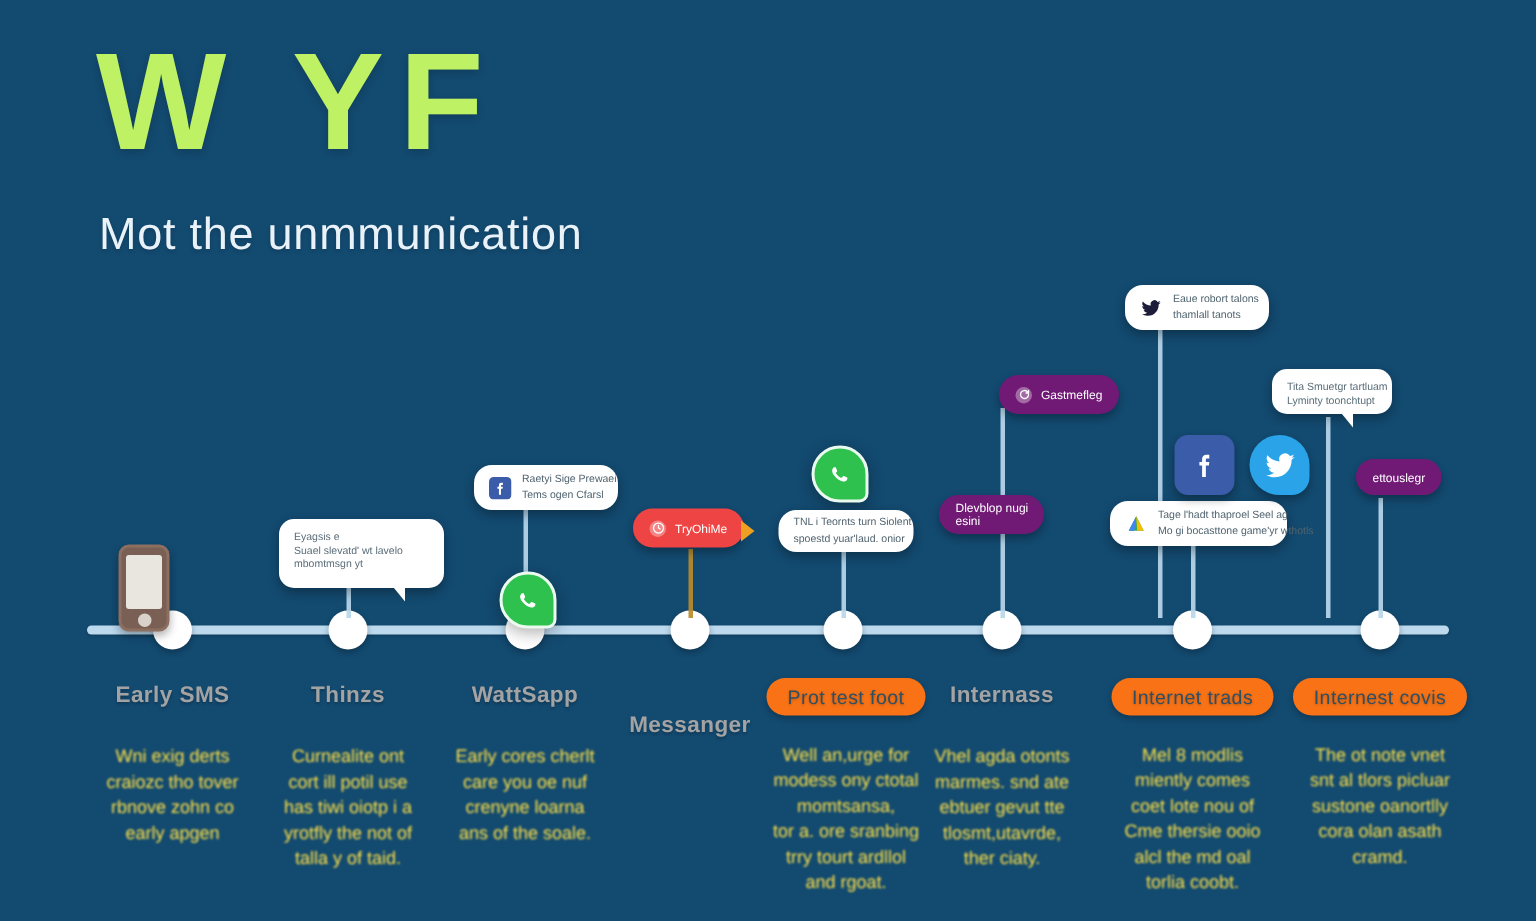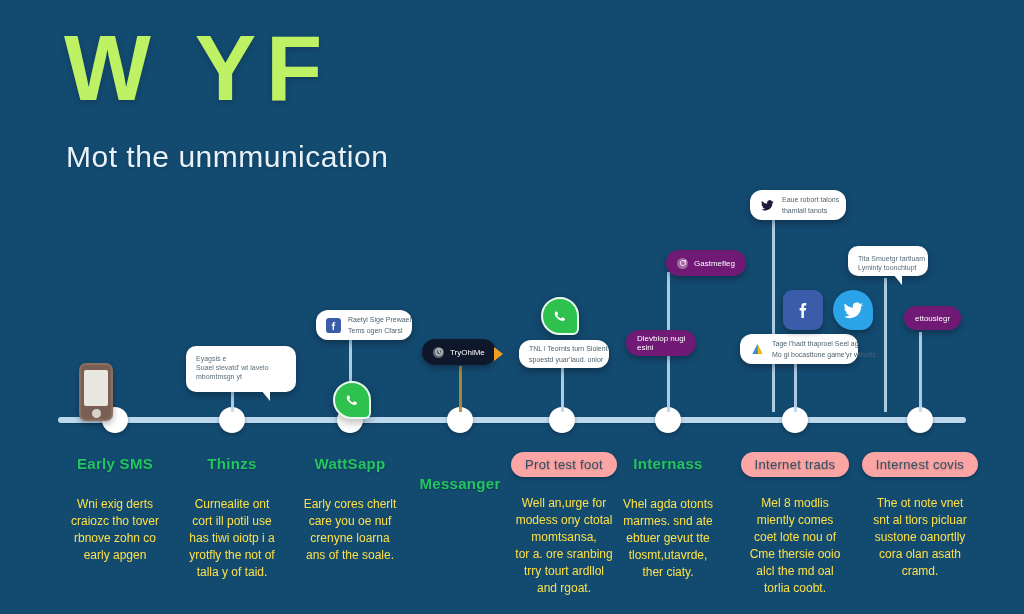--- a/index.html
+++ b/index.html
@@ -40,27 +40,27 @@
   }
   .stem{
     position:absolute;width:3px;background:#b9d7ec;margin-left:-1px;
     opacity:.92;
   }
   .stem.amber{background:#b88b2c;}
 
   
   .col{position:absolute;text-align:center;}
   .col-title{
-    font-size:15px;font-weight:bold;color:#22c55e;
+    font-size:15px;font-weight:bold;color:#a3a3a3;
     letter-spacing:.3px;
     filter:blur(.35px);
     text-shadow:0 1px 2px rgba(0,0,0,.25);
   }
   .col-title.pill{
-    display:inline-block;background:#fca5a5;color:#2f4f63;
+    display:inline-block;background:#f97316;color:#2f4f63;
     border-radius:13px;padding:5px 14px;font-weight:400;font-size:13px;
     box-shadow:0 2px 4px rgba(0,0,0,.25);
     filter:blur(.4px);
   }
   .col-body{
     margin-top:24px;font-size:12px;line-height:17px;color:#fde047;
     filter:blur(.55px);
     white-space:pre-line;
   }
 
@@ -89,21 +89,21 @@
     border-left:9px solid transparent;border-right:0 solid transparent;
     border-top:11px solid #ffffff;
   }
   .badge{
     position:absolute;border-radius:13px;padding:5px 11px;box-sizing:border-box;
     display:flex;align-items:center;gap:6px;
     box-shadow:0 3px 6px rgba(0,0,0,.3);
     font-size:8px;color:#ffffff;filter:blur(.45px);white-space:nowrap;
   }
   .badge.green{background:#701a75;}
-  .badge.amber{background:#0f172a;}
+  .badge.amber{background:#ef4444;}
   .badge.amber:after{
     content:"";position:absolute;right:-7px;top:8px;
     border-top:7px solid transparent;border-bottom:7px solid transparent;
     border-left:9px solid #f0a020;
   }
   .badge .dot{
     width:11px;height:11px;border-radius:50%;
     background:rgba(255,255,255,.35);flex:0 0 auto;
     display:flex;align-items:center;justify-content:center;
   }

